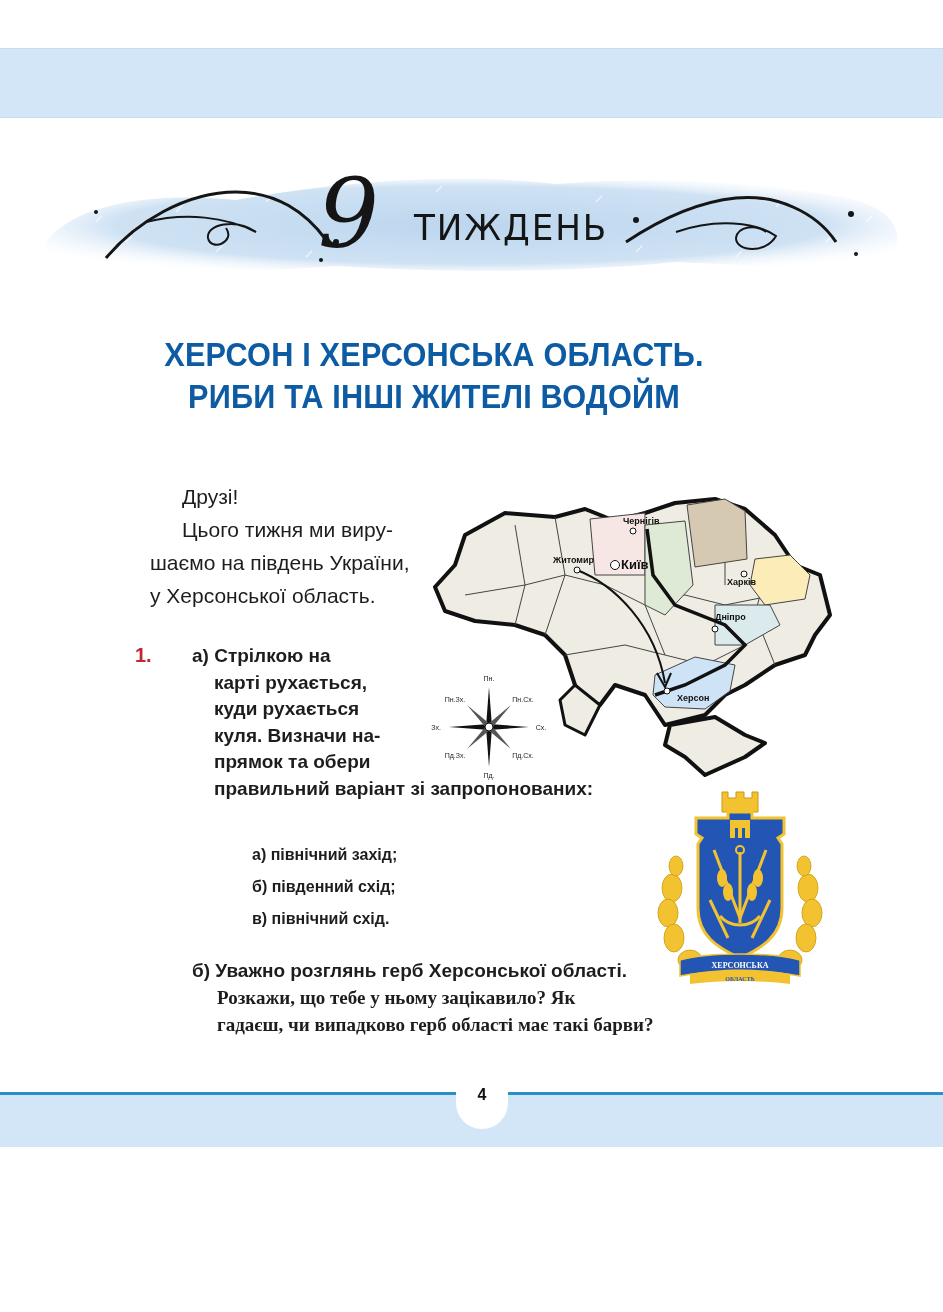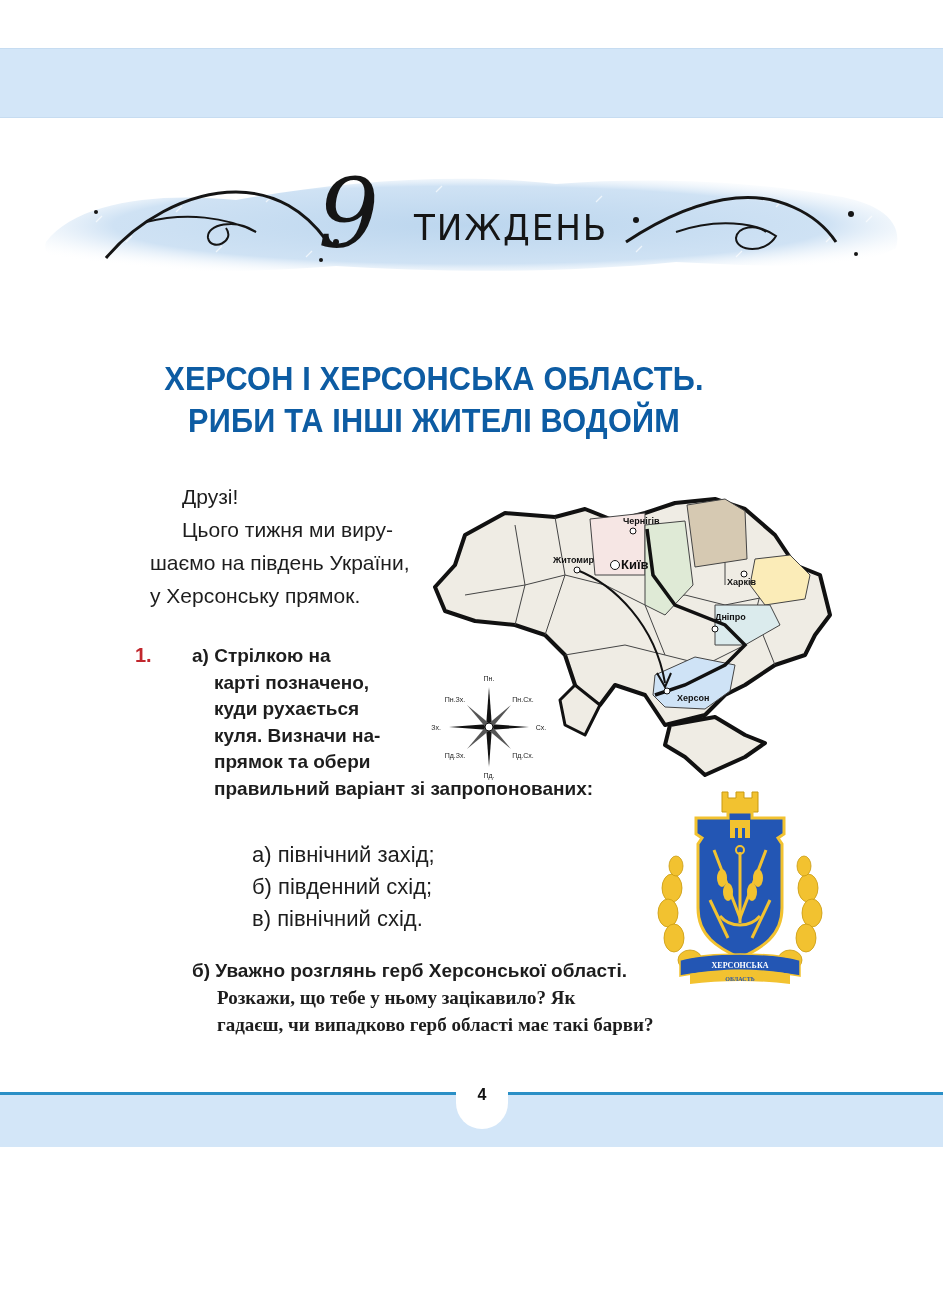--- a/index.html
+++ b/index.html
@@ -53,21 +53,20 @@
       position: absolute;
       left: 0; top: 334px;
       width: 868px;
       text-align: center;
       font-family: "Liberation Sans", sans-serif;
       font-weight: bold;
       font-size: 33px;
       line-height: 42px;
       color: #0d5ca3;
       letter-spacing: 0.2px;
-      margin-top: 24px;
     }
     .lesson-title div { transform: scaleX(0.93); }
     .intro {
       position: absolute;
       left: 134px; top: 480px;
       width: 290px;
       font-size: 21px;
       line-height: 33px;
       color: #1d1d1d;
       margin-left: 16px;
@@ -85,23 +84,24 @@
       left: 192px; top: 643px;
       font-size: 19px;
       font-weight: bold;
       line-height: 26.5px;
       color: #1d1d1d;
     }
     .task-a .cont { padding-left: 22px; }
     .options {
       position: absolute;
       left: 252px; top: 839px;
-      font-size: 22px;
+      font-size: 16px;
       line-height: 32px;
       color: #1d1d1d;
+      font-weight: bold;
     }
     .task-b {
       position: absolute;
       left: 192px; top: 957px;
       font-size: 19px;
       font-weight: bold;
       line-height: 27px;
       color: #1d1d1d;
     }
     .task-b .cont { padding-left: 25px; font-family: Liberation Serif, serif; }
@@ -200,21 +200,21 @@
 
 <div class="lesson-title">
   <div>ХЕРСОН І ХЕРСОНСЬКА ОБЛАСТЬ.</div>
   <div>РИБИ ТА ІНШІ ЖИТЕЛІ ВОДОЙМ</div>
 </div>
 
 <div class="intro">
   <div class="indent">Друзі!</div>
   <div class="indent">Цього тижня ми виру-</div>
   <div>шаємо на південь України,</div>
-  <div>у Херсонську прямок.</div>
+  <div>у Херсонської область.</div>
 </div>
 
 <svg class="map" viewBox="0 0 410 285">
   <g stroke="#111" stroke-linejoin="round">
 
     <path d="M40,40 L80,18 L130,22 L160,14 L190,26 L220,18 L250,8 L290,4 L320,14 L350,40 L370,70 L395,80 L405,120 L390,140 L380,160 L350,170 L320,190 L300,200 L280,220 L240,230 L220,200 L190,190 L175,210 L160,205 L150,190 L140,160 L120,140 L90,130 L50,126 L20,116 L10,92 L30,70 Z" fill="#efece4" stroke-width="4"></path>
 
     <path d="M245,230 L290,222 L320,240 L340,248 L320,262 L280,280 L260,262 L240,250 Z" fill="#efece4" stroke-width="4"></path>
 
     <path d="M150,190 L175,210 L160,240 L140,230 L135,205 Z" fill="#efece4" stroke-width="3"></path>
@@ -276,21 +276,21 @@
     <text x="61" y="106">Пд.</text>
     <text x="27" y="86">Пд.Зх.</text>
     <text x="8" y="58">Зх.</text>
     <text x="27" y="30">Пн.Зх.</text>
   </g>
 </svg>
 
 <div class="task-number">1.</div>
 <div class="task-a">
   <div>а) Стрілкою на</div>
-  <div class="cont">карті позначено,</div>
+  <div class="cont">карті рухається,</div>
   <div class="cont">куди рухається</div>
   <div class="cont">куля. Визначи на-</div>
   <div class="cont">прямок та обери</div>
   <div class="cont">правильний варіант зі запропонованих:</div>
 </div>
 
 <div class="options">
   <div>а) північний захід;</div>
   <div>б) південний схід;</div>
   <div>в) північний схід.</div>

